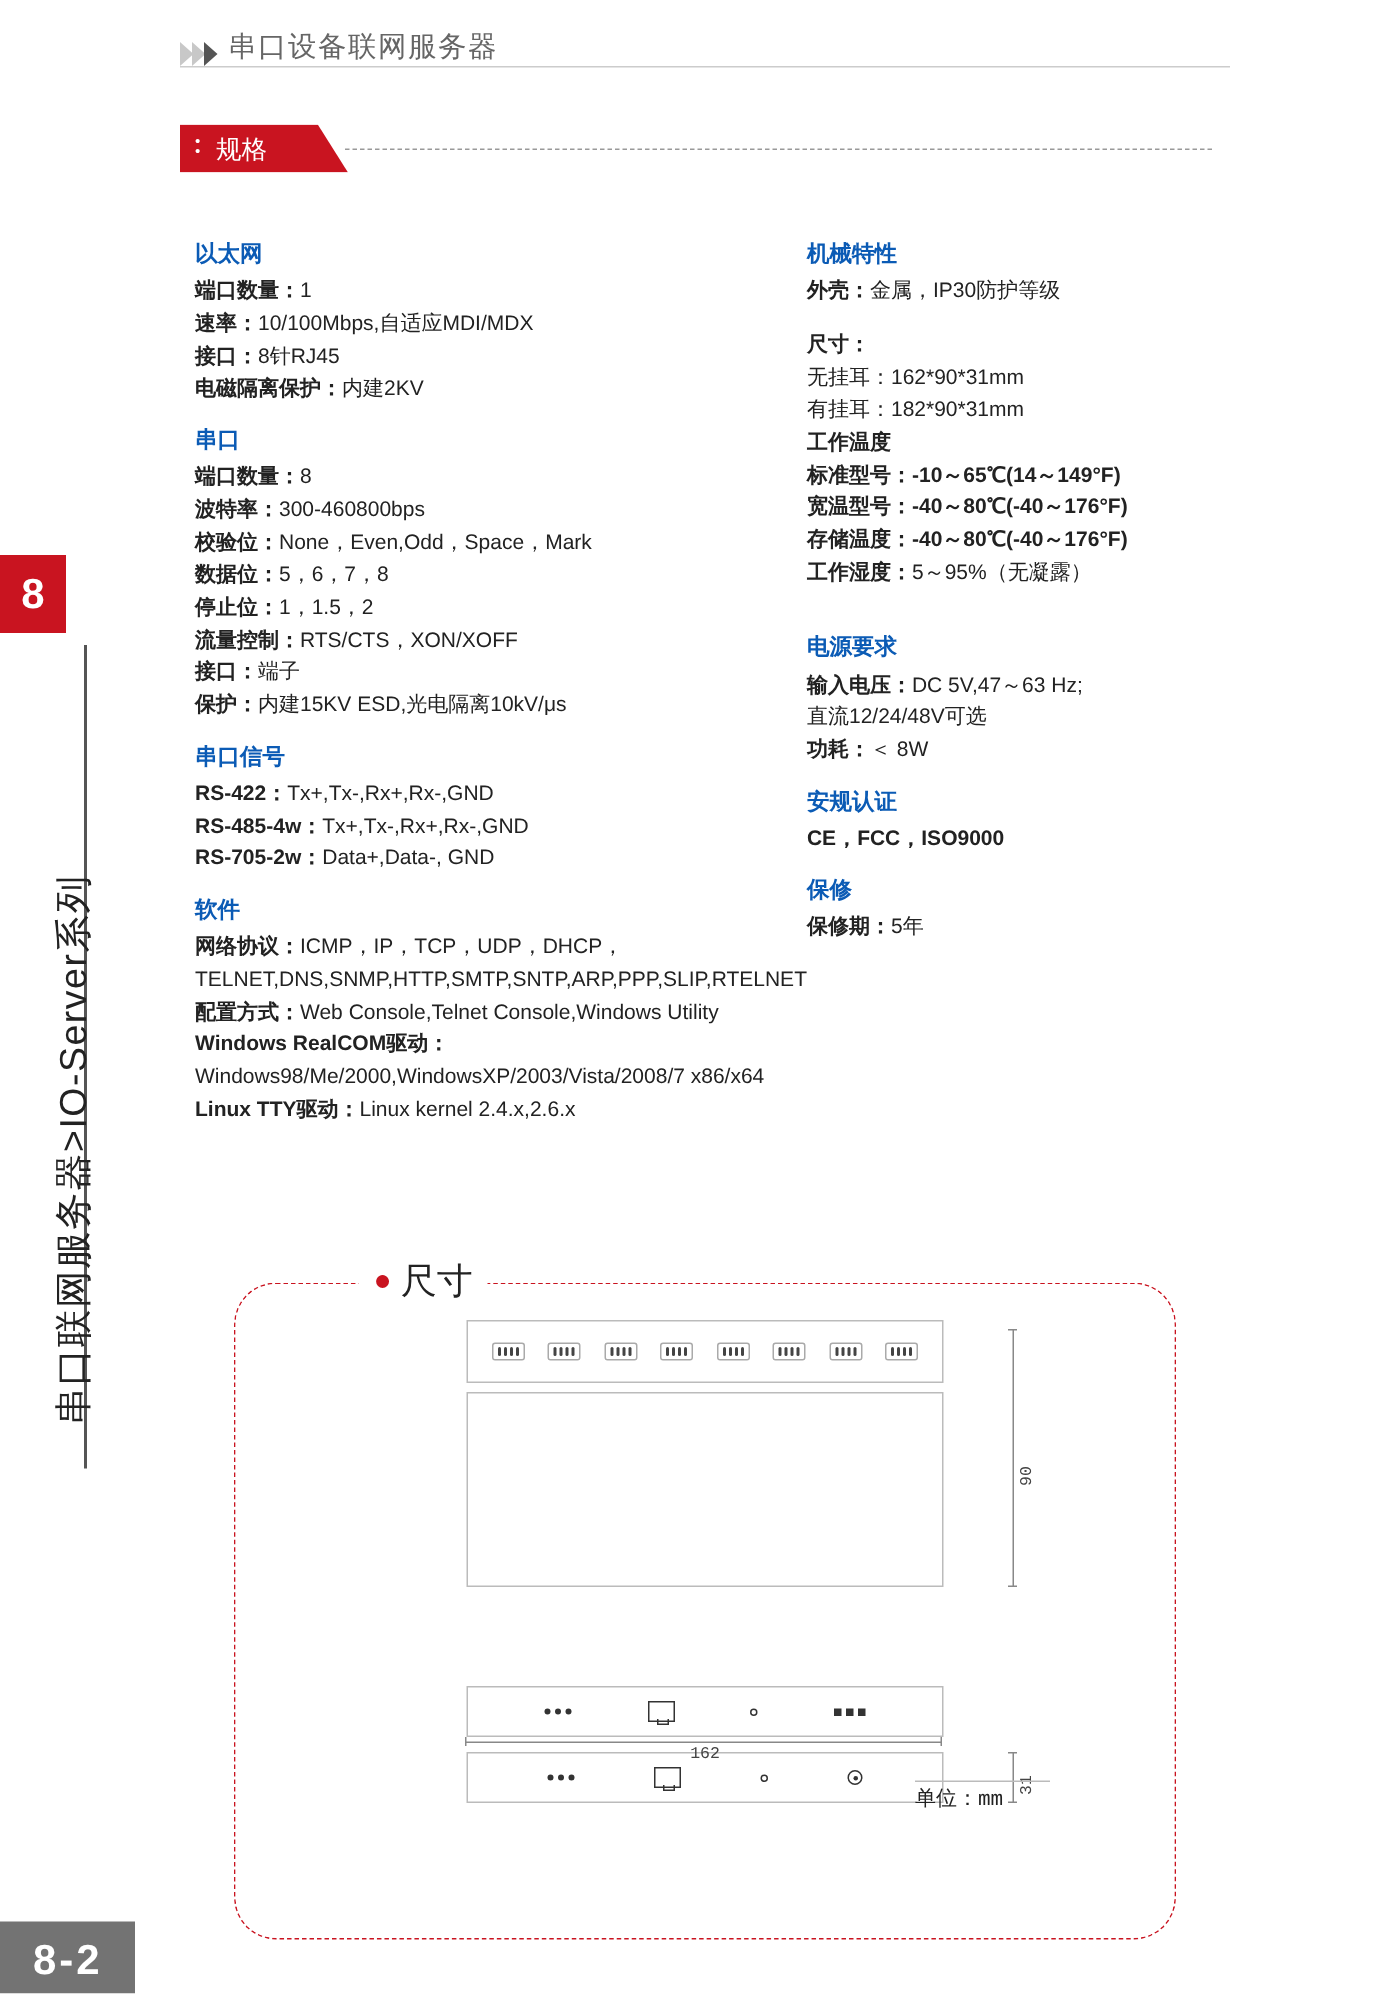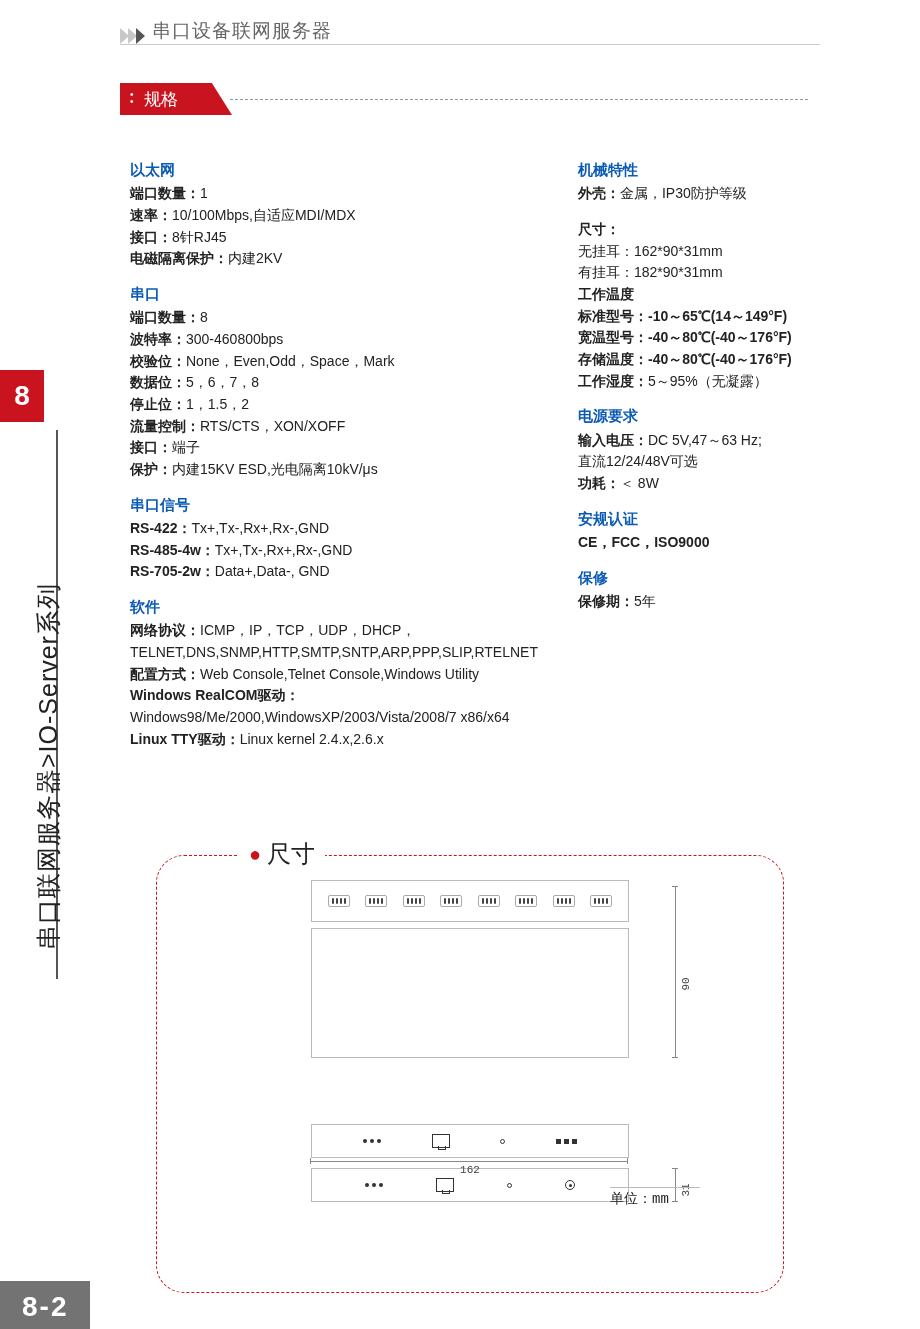--- a/index.html
+++ b/index.html
@@ -98,21 +98,20 @@
     left: 56px;
     width: 2px;
     background: #555;
   }
   .content {
     position: absolute;
     top: 158px;
     left: 130px;
     width: 680px;
     display: flex;
-    gap: 40px;
   }
   .col { flex: 1; line-height: 1.55; }
   .sec-title { color: #0b5bb5; font-weight: bold; margin-top: 12px; margin-bottom: 2px; font-size: 15px; }
   .sec-title.first { margin-top: 0; }
   .bold { font-weight: bold; }
   .row { margin-bottom: 0; }
   .page-num {
     position: absolute;
     bottom: 0;
     left: 0;
@@ -252,21 +251,21 @@
 
     <div class="row bold" style="margin-top:14px">尺寸：</div>
     <div class="row">无挂耳：162*90*31mm</div>
     <div class="row">有挂耳：182*90*31mm</div>
     <div class="row bold">工作温度</div>
     <div class="row"><span class="bold">标准型号：</span><span class="bold">-10～65℃(14～149°F)</span></div>
     <div class="row"><span class="bold">宽温型号：</span><span class="bold">-40～80℃(-40～176°F)</span></div>
     <div class="row"><span class="bold">存储温度：</span><span class="bold">-40～80℃(-40～176°F)</span></div>
     <div class="row"><span class="bold">工作湿度：</span><span>5～95%（无凝露）</span></div>
 
-    <div class="sec-title" style="margin-top:12px">电源要求</div>
+    <div class="sec-title" style="margin-top:28px">电源要求</div>
     <div class="row"><span class="bold">输入电压：</span><span>DC 5V,47～63 Hz;</span></div>
     <div class="row">直流12/24/48V可选</div>
     <div class="row"><span class="bold">功耗：</span><span>＜ 8W</span></div>
 
     <div class="sec-title">安规认证</div>
     <div class="row bold">CE，FCC，ISO9000</div>
 
     <div class="sec-title">保修</div>
     <div class="row"><span class="bold">保修期：</span><span>5年</span></div>
   </div>

